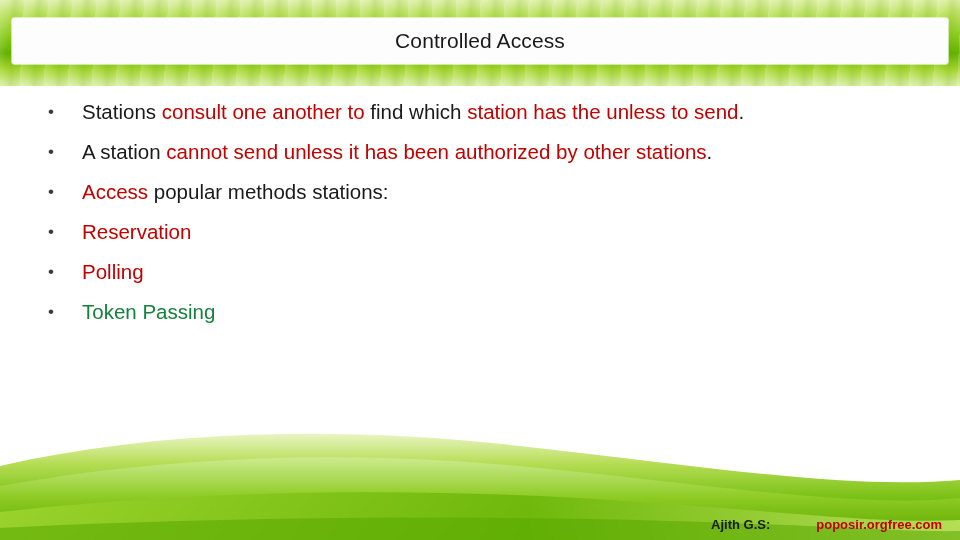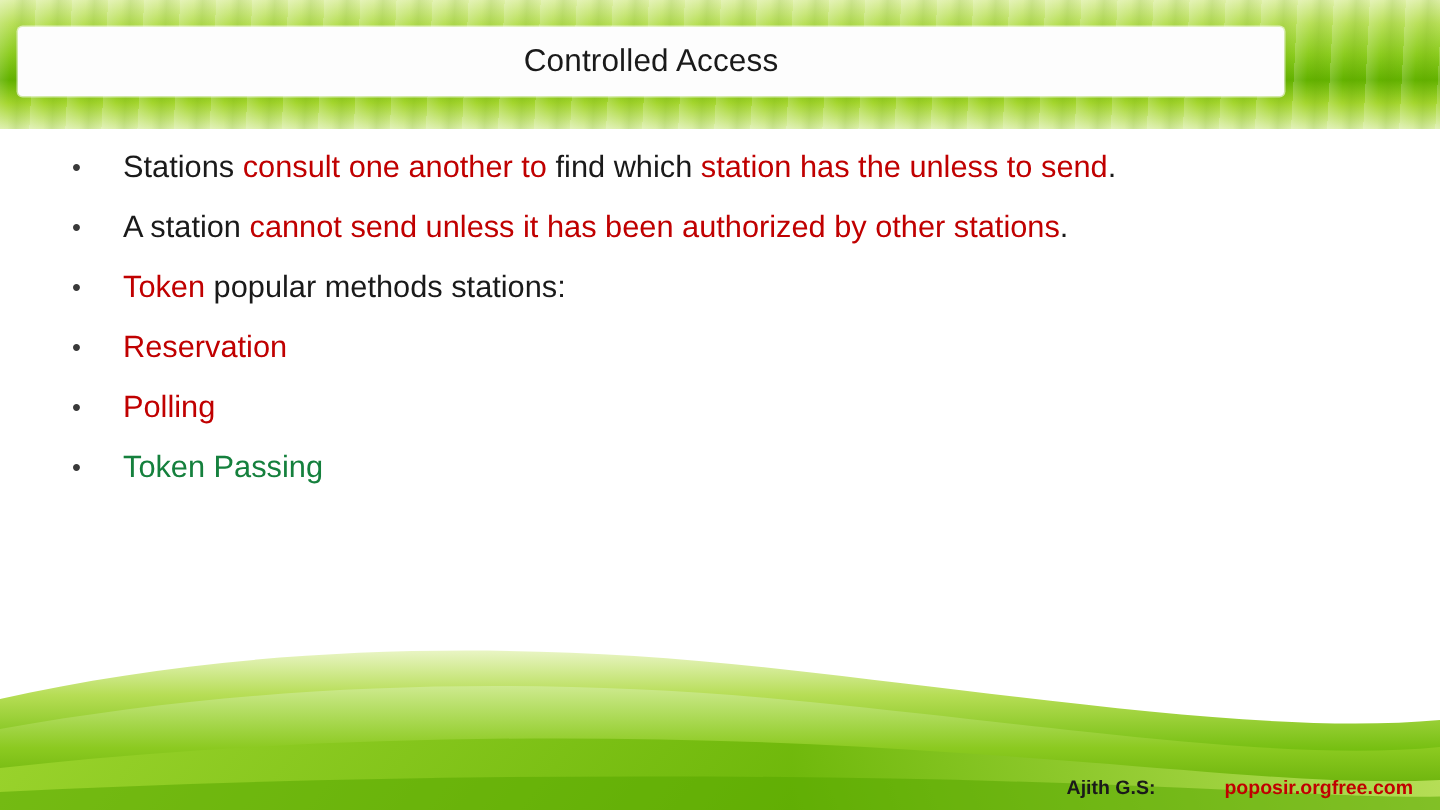--- a/index.html
+++ b/index.html
@@ -51,21 +51,21 @@
         rgba(90,150,0,0.16) 15px,
         rgba(255,255,255,0.0) 24px);
     opacity: .85;
   }
 
   
   .title-plate {
     position: absolute;
     left: 12px;
     top: 18px;
-    width: 844px;
+    width: 936px;
     height: 46px;
     background: #fdfdfd;
     border-radius: 3px;
     box-shadow: 0 0 0 1px rgba(255,255,255,0.6);
     display: flex;
     align-items: center;
     justify-content: center;
     z-index: 3;
   }
   .title-text {
@@ -139,21 +139,21 @@
   <div class="green-band"></div>
 
   <div class="title-plate">
     <div class="title-text">Controlled Access</div>
   </div>
 
   <div class="content">
     <ul class="bullets" id="bullet-list">
         <li><span class="dot">•</span><span style="color: rgb(26, 26, 26); margin-top: 41px;">Stations </span><span style="color: rgb(192, 0, 0);">consult one another to </span><span style="color: rgb(26, 26, 26);">find which </span><span style="color: rgb(192, 0, 0);">station has the unless to send</span><span style="color: rgb(26, 26, 26);">.</span></li>
         <li><span class="dot">•</span><span style="color: rgb(26, 26, 26);">A station </span><span style="color: rgb(192, 0, 0);">cannot send unless it has been authorized by other stations</span><span style="color: rgb(26, 26, 26);">.</span></li>
-        <li><span class="dot">•</span><span style="color: rgb(192, 0, 0);"> Token </span><span style="color: rgb(26, 26, 26);">popular methods stations:</span></li>
+        <li><span class="dot">•</span><span style="color: rgb(192, 0, 0);"> Access </span><span style="color: rgb(26, 26, 26);">popular methods stations:</span></li>
         <li><span class="dot">•</span><span style="color: rgb(192, 0, 0);">Reservation</span></li>
         <li><span class="dot">•</span><span style="color: rgb(192, 0, 0);">Polling</span></li>
         <li><span class="dot">•</span><span style="color: #15803d;">Token Passing</span></li>
       </ul>
   </div>
 
   <div class="grass">
     <svg width="960" height="120" viewBox="0 0 960 120" xmlns="http://www.w3.org/2000/svg">
       <defs>
         <linearGradient id="hillA" x1="0" y1="0" x2="0" y2="1">

